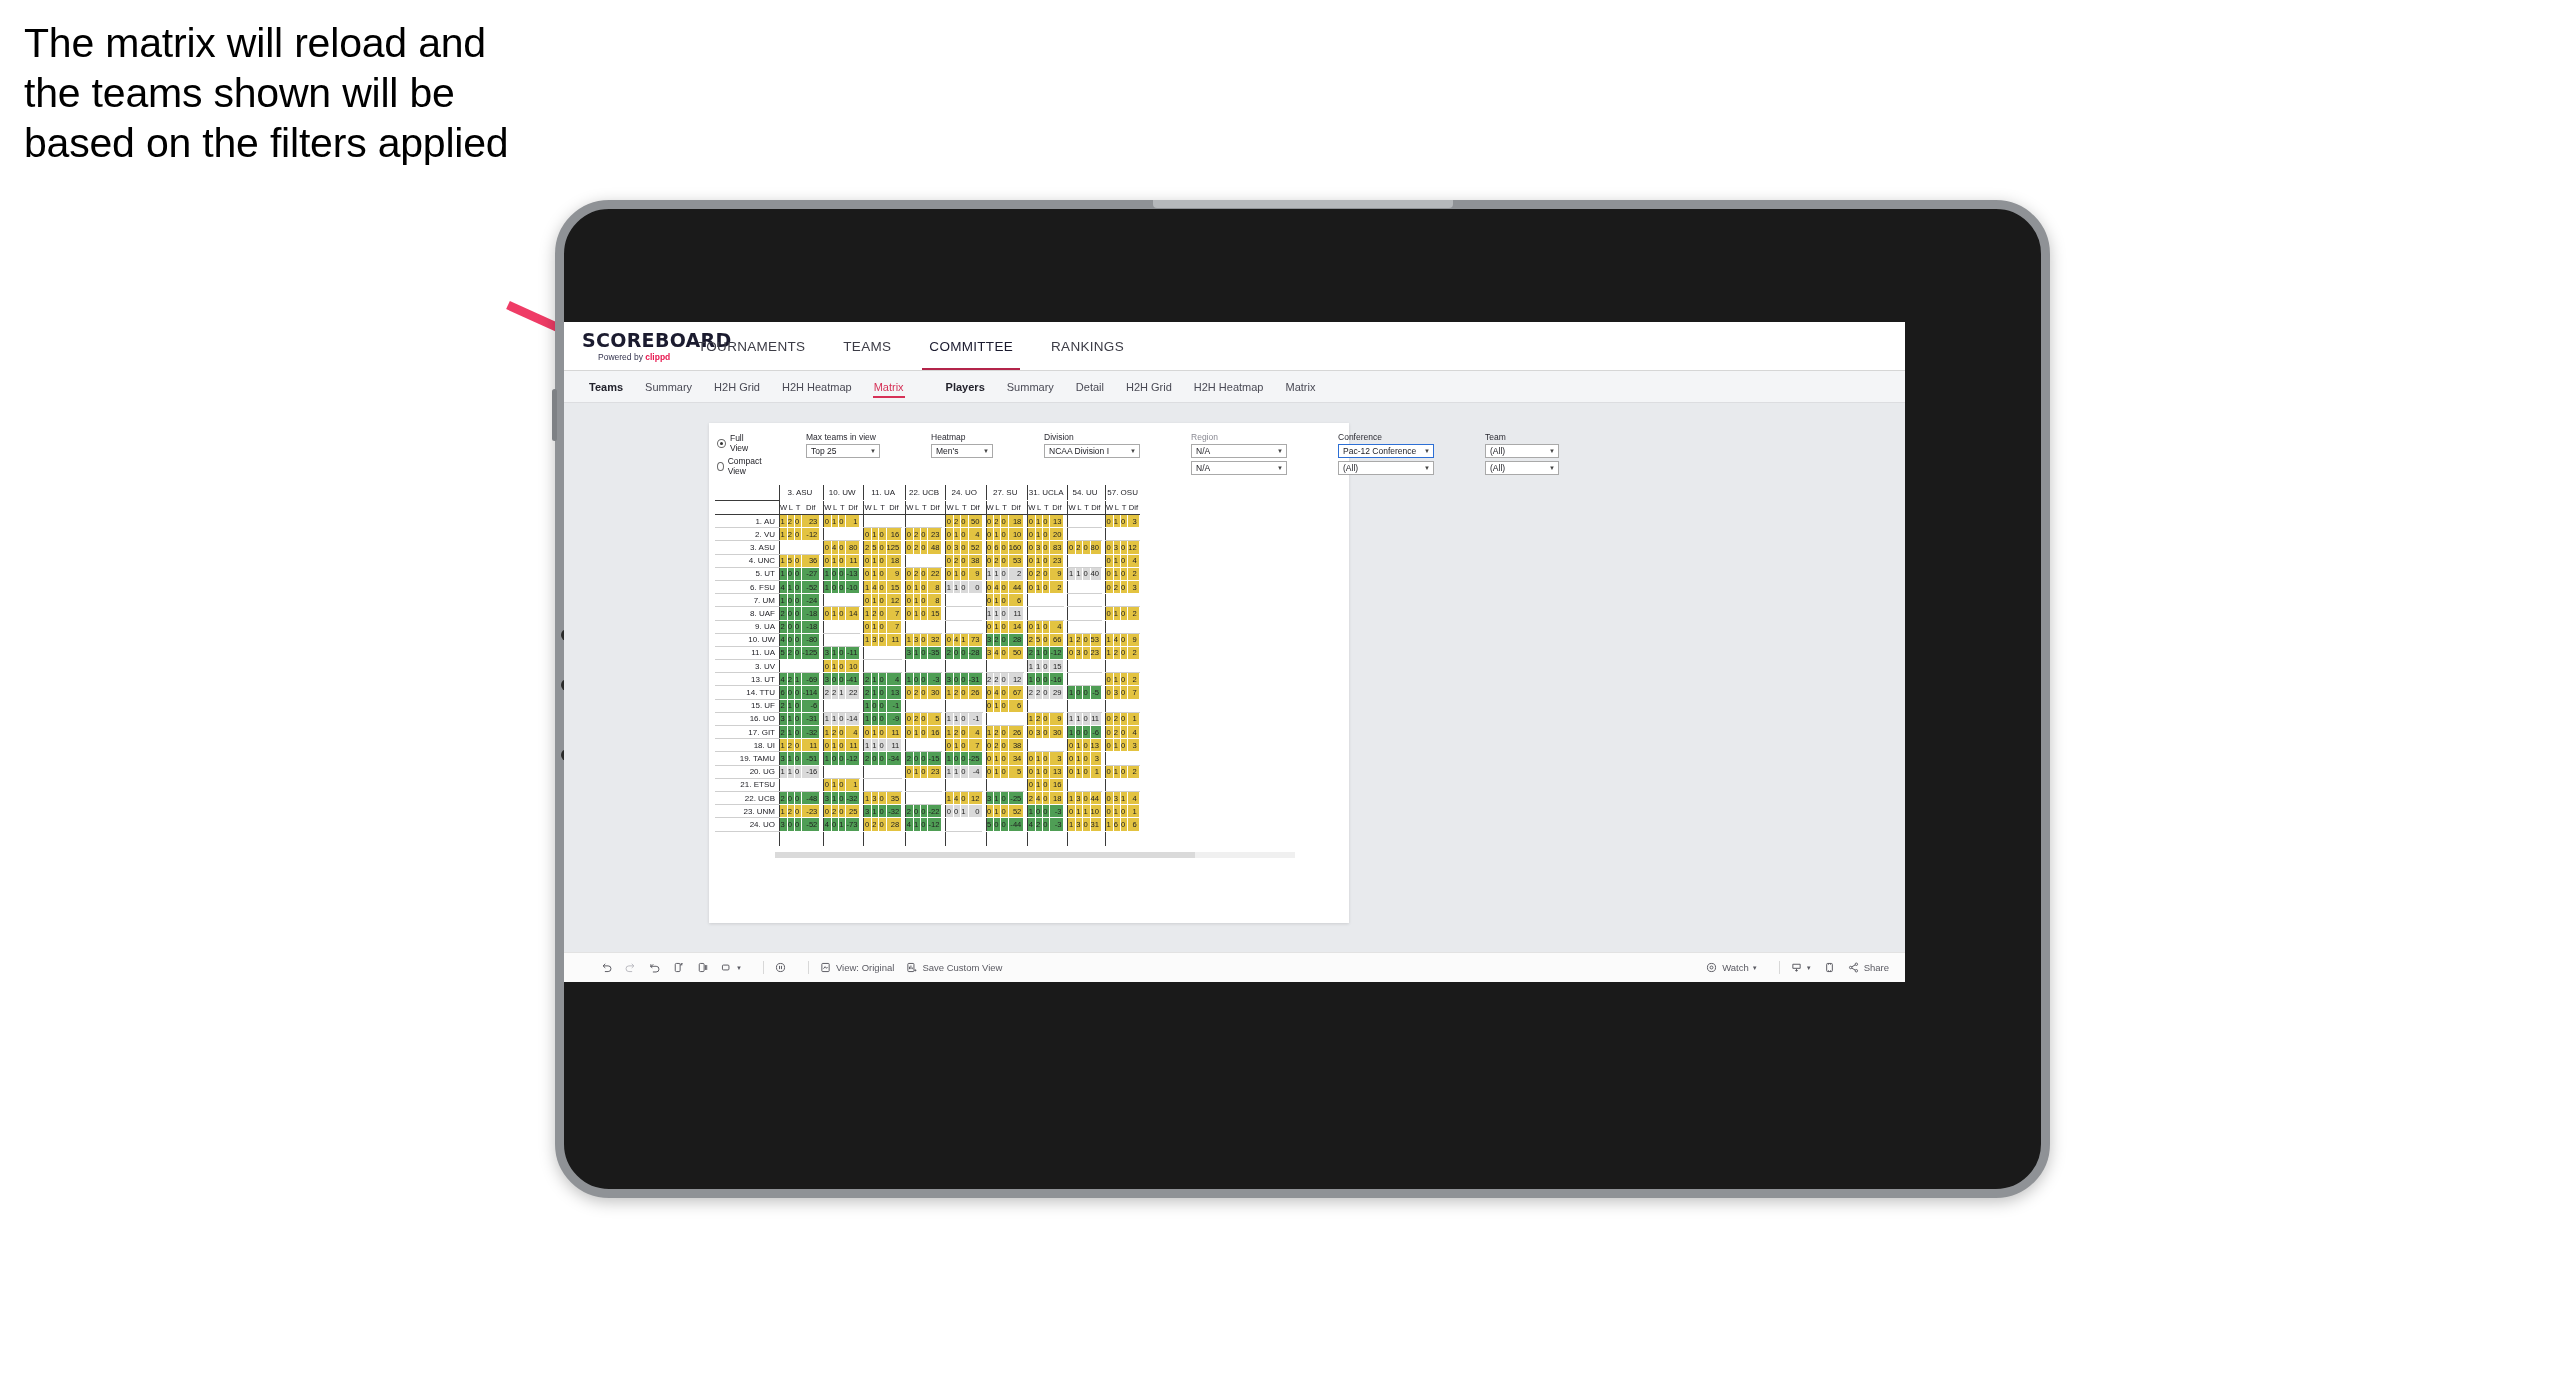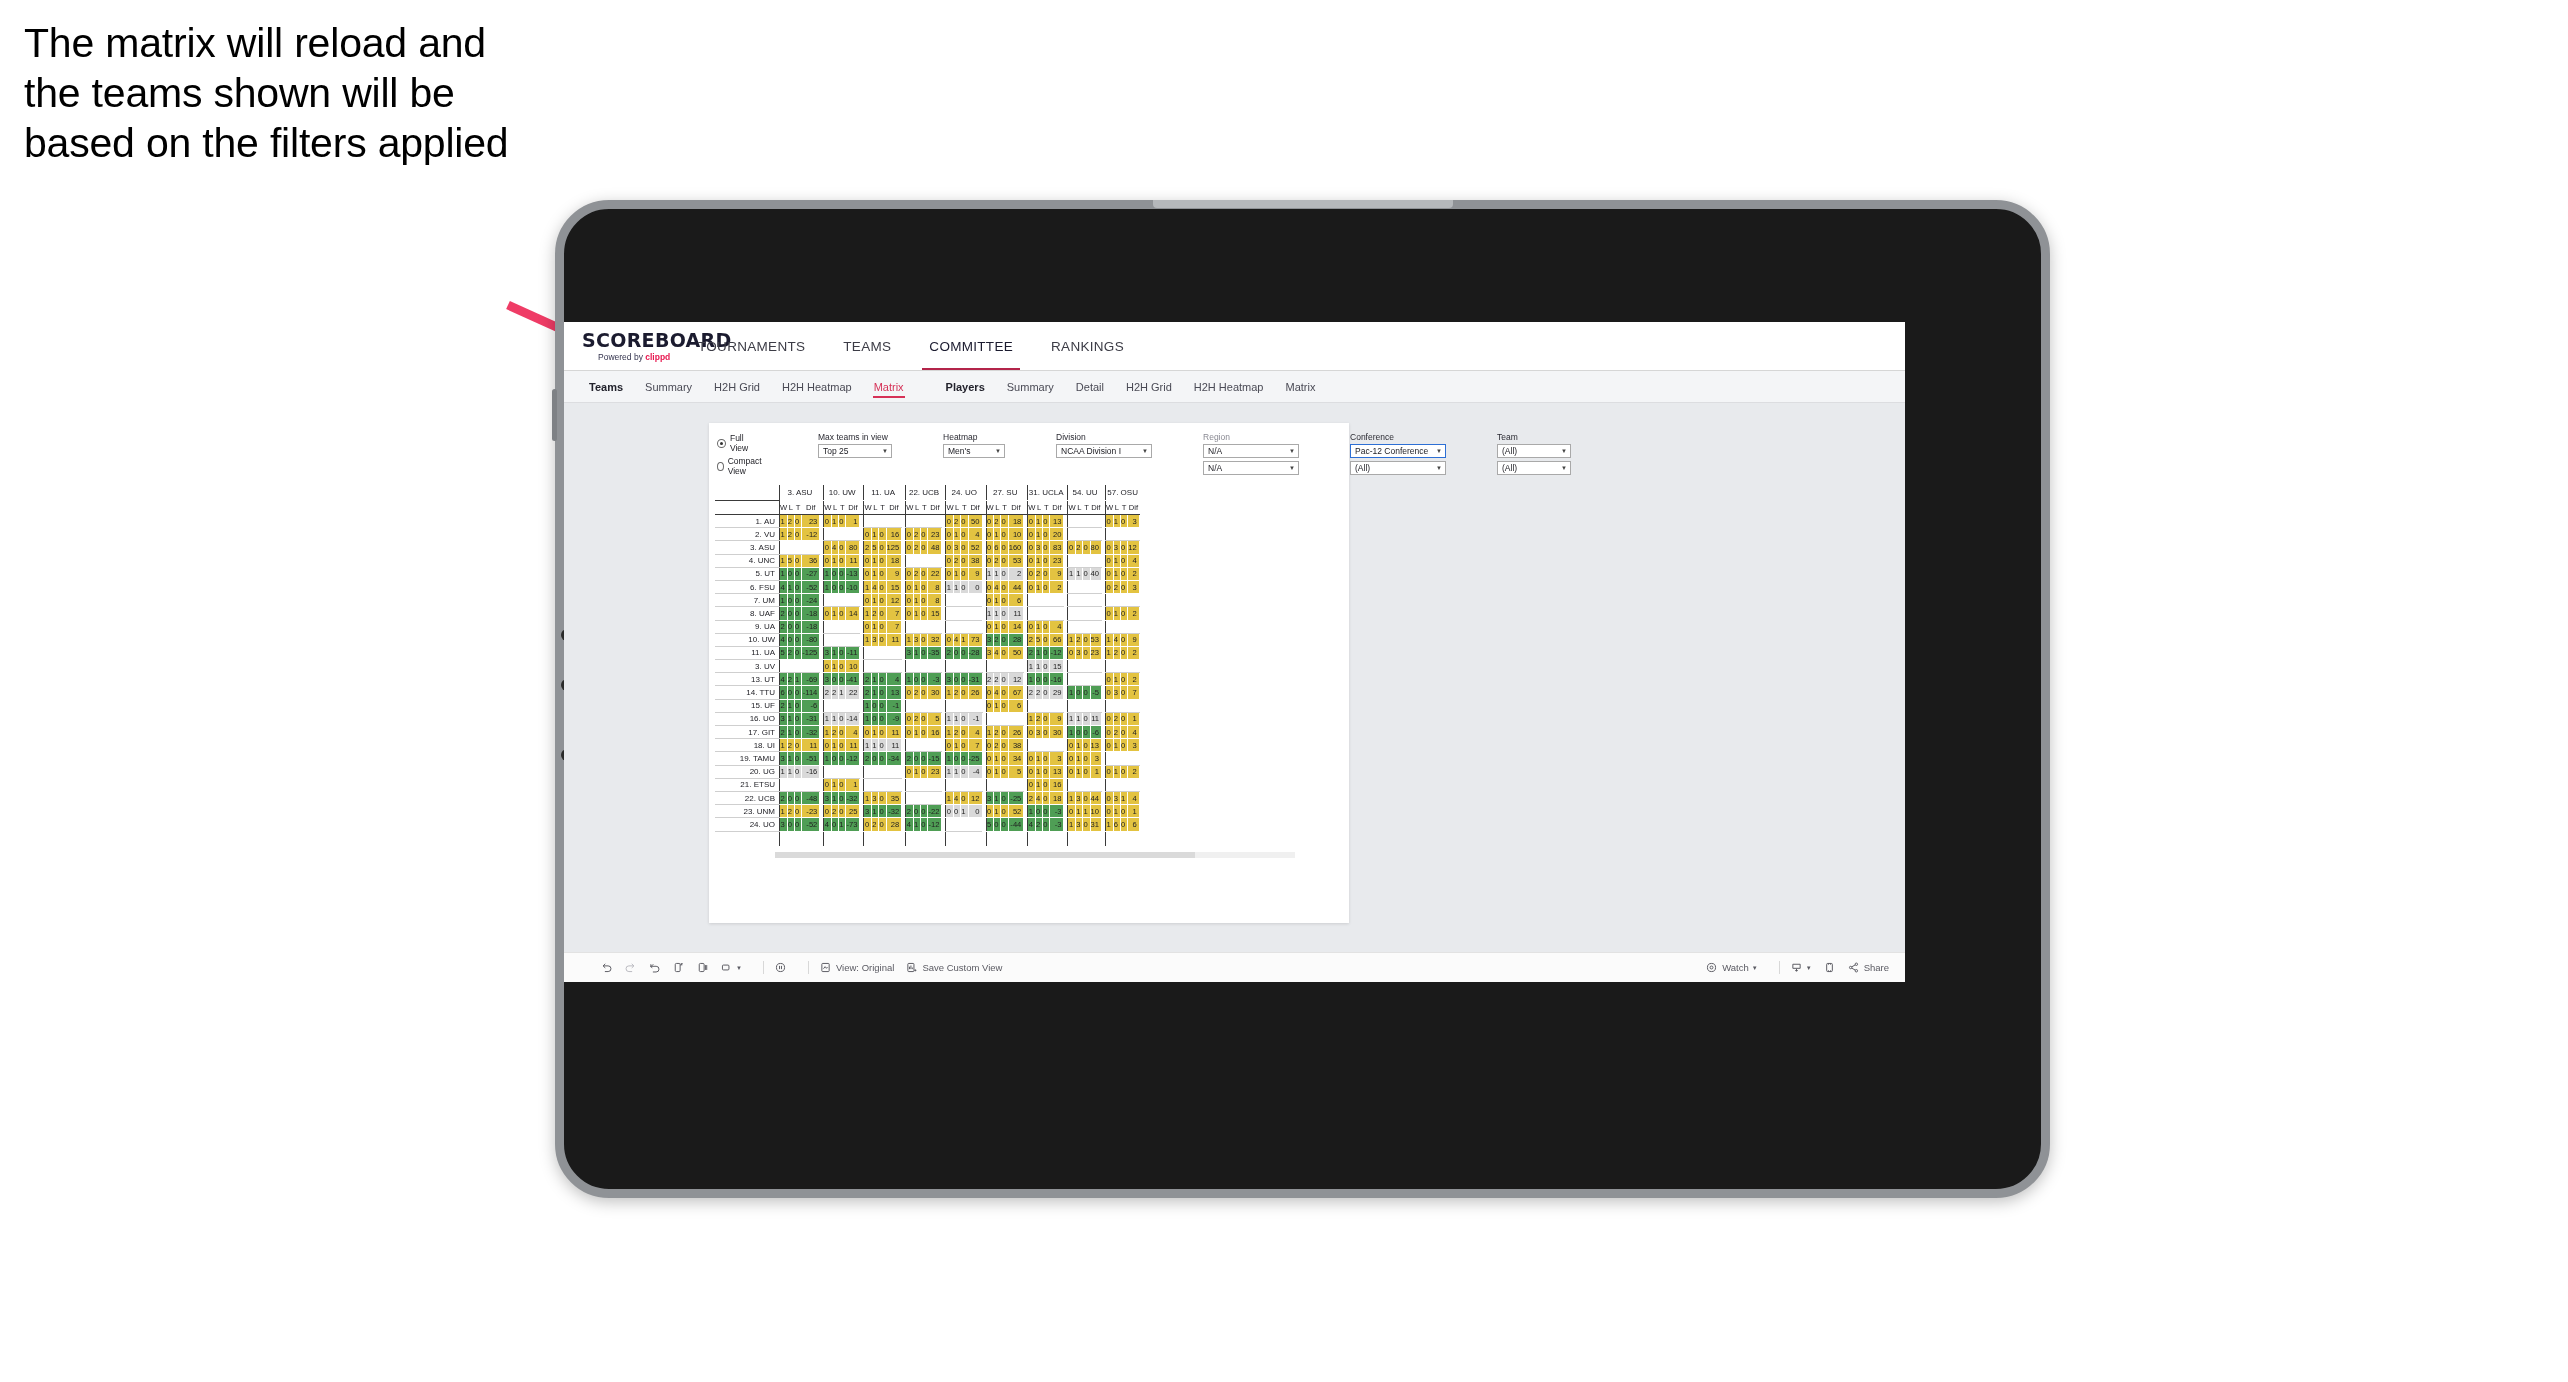--- a/index.html
+++ b/index.html
@@ -75,21 +75,21 @@
   .flabel{font-size:8.5px;color:#2b2b33;margin-bottom:2px;white-space:nowrap;}
   .flabel.muted{color:#8a8a93;}
   .fsel{border:1px solid #a9a9a9;background:#fff;height:14px;width:96px;
         display:flex;align-items:center;justify-content:space-between;
         padding:0 3px 0 4px;box-sizing:border-box;font-size:8.5px;color:#1c1c22;
         margin-bottom:3px;cursor:pointer;}
   .fsel.hi{border:1.5px solid #2d6fd4;}
   .fsel.w60{width:62px;}
   .fsel.w74{width:74px;}
   .fsel .car{font-size:6px;color:#444;margin-left:3px;}
-  .radios{margin-right:14px;padding-top:1px;}
+  .radios{margin-right:2px;padding-top:1px;}
   .rrow{display:flex;align-items:center;font-size:8.5px;color:#1c1c22;margin-bottom:3px;cursor:pointer;}
   .rbox{width:7px;height:7px;border:1px solid #6a6a6a;border-radius:50%;margin-right:4px;
         display:flex;align-items:center;justify-content:center;background:#fff;}
   .rbox.on:after{content:"";width:3px;height:3px;border-radius:50%;background:#333;}
 
   
   #matrixwrap{position:relative;margin:2px 0 0 0;padding-left:6px;}
   table.mx{border-collapse:collapse;font-size:7.6px;color:#222;
            font-family:"Liberation Sans",sans-serif;table-layout:fixed;}
   table.mx td,table.mx th{padding:0;margin:0;}

